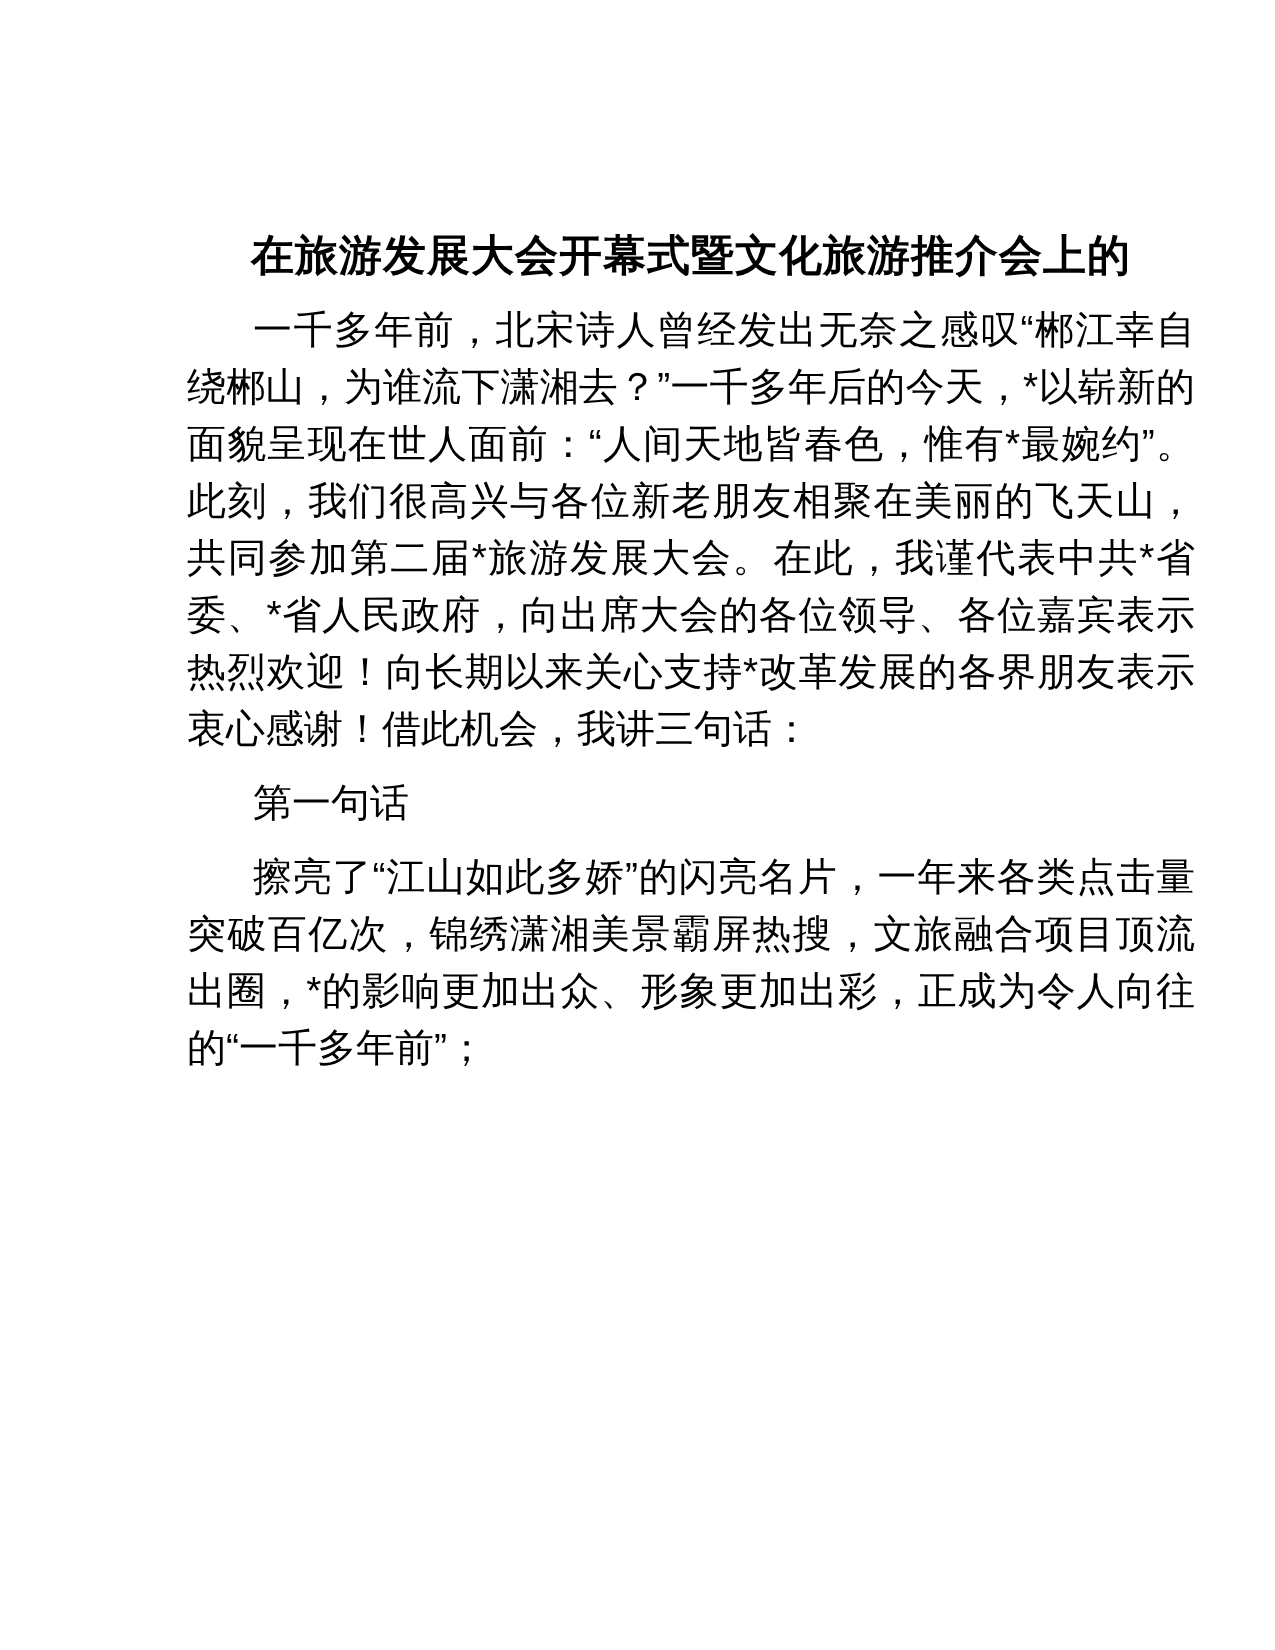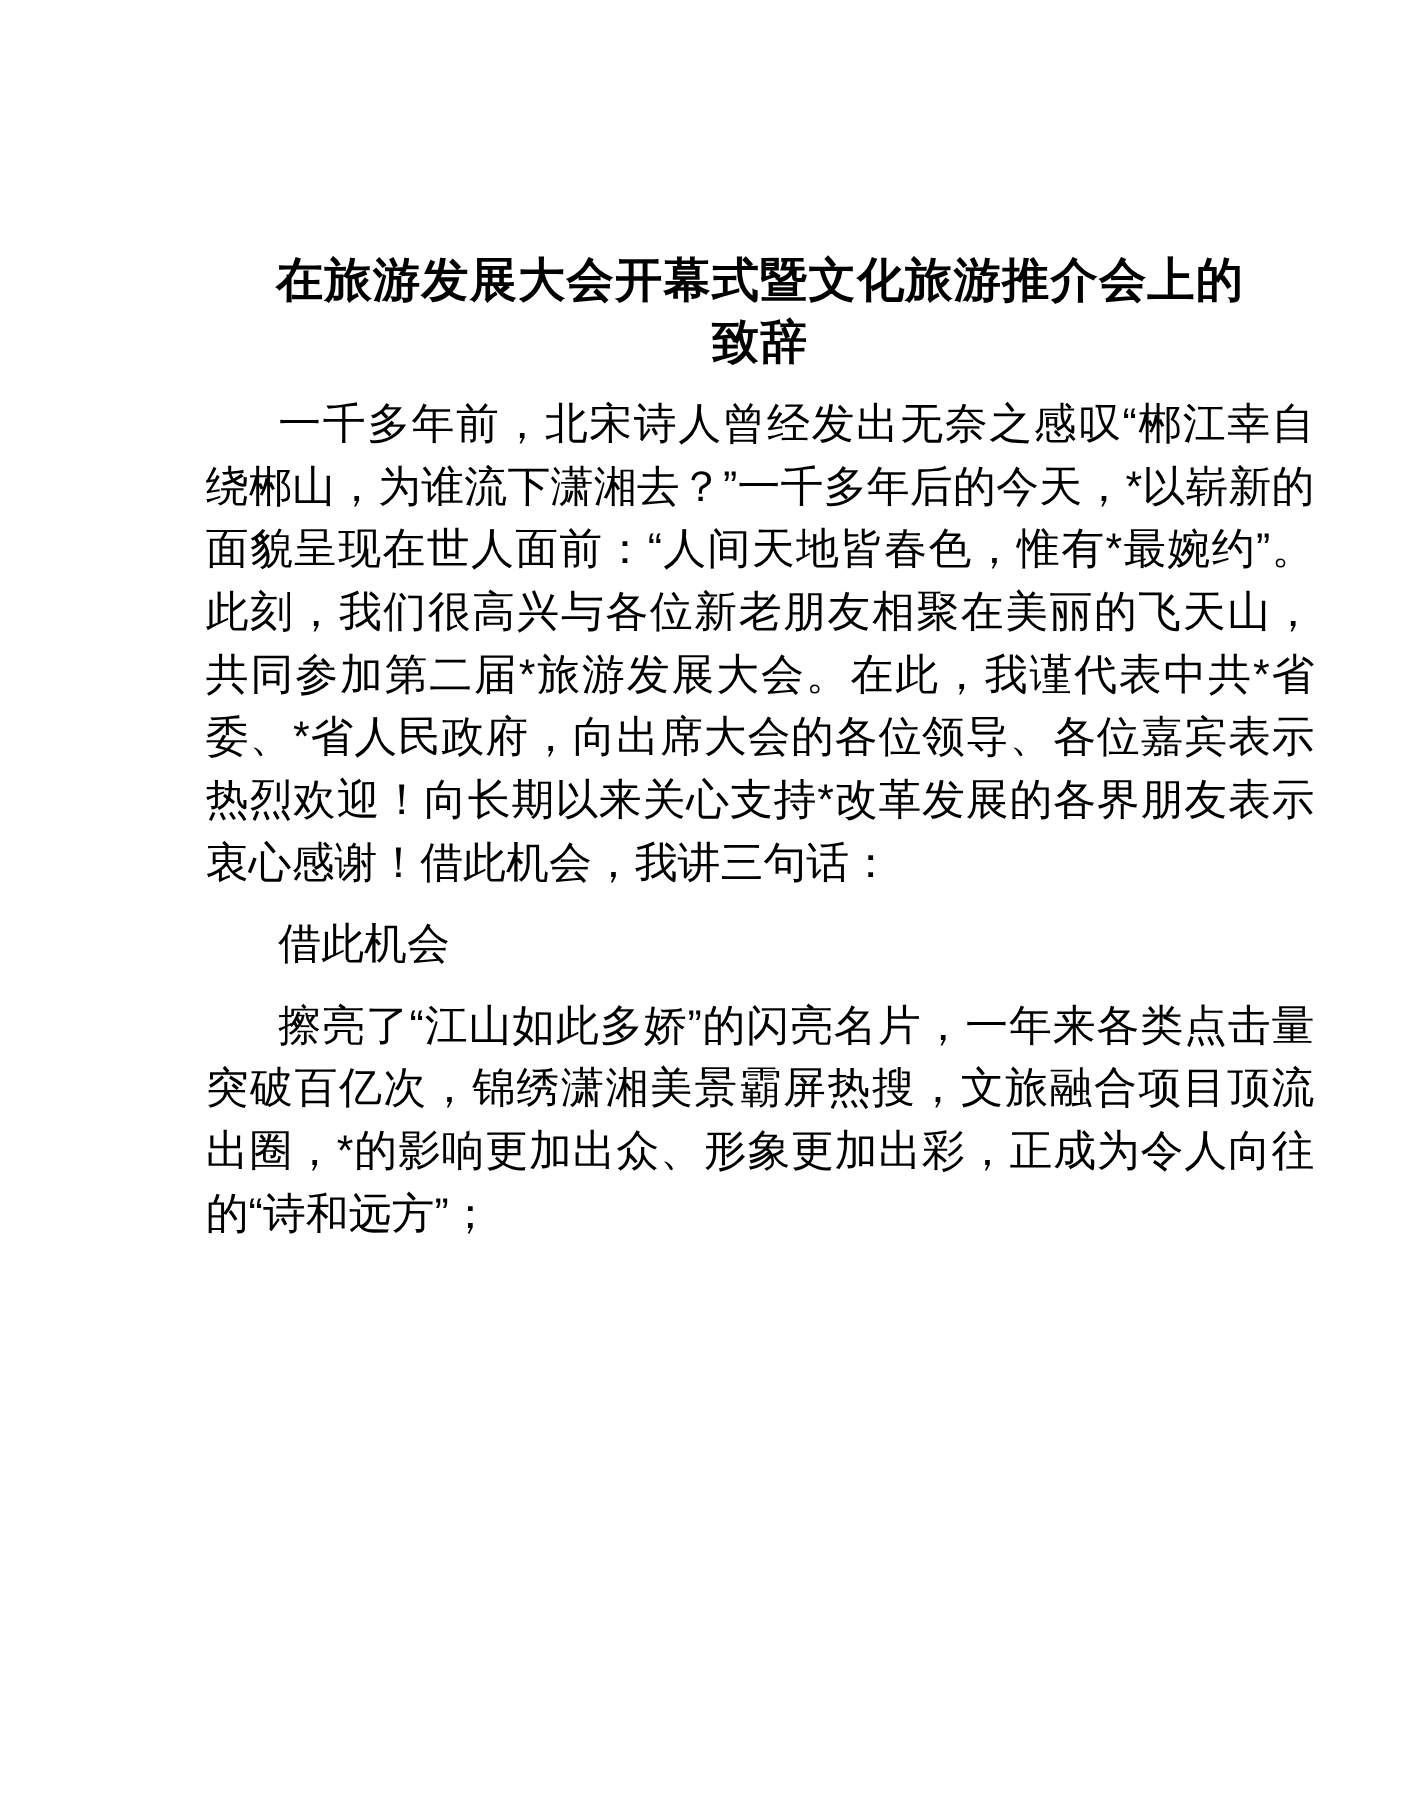--- a/index.html
+++ b/index.html
@@ -40,23 +40,22 @@
     text-align: justify;
     word-break: break-all;
   }
 </style>
 </head>
 <body>
 
 <div class="doc">
   <h1 class="doc-title">
     <span class="title-line">在旅游发展大会开幕式暨文化旅游推介会上的</span>
-    <span class="title-line">致辞</span>
   </h1>
 
   <p>一千多年前，北宋诗人曾经发出无奈之感叹“郴江幸自绕郴山，为谁流下潇湘去？”一千多年后的今天，*以崭新的面貌呈现在世人面前：“人间天地皆春色，惟有*最婉约”。此刻，我们很高兴与各位新老朋友相聚在美丽的飞天山，共同参加第二届*旅游发展大会。在此，我谨代表中共*省委、*省人民政府，向出席大会的各位领导、各位嘉宾表示热烈欢迎！向长期以来关心支持*改革发展的各界朋友表示衷心感谢！借此机会，我讲三句话：</p>
 
-  <p>借此机会</p>
+  <p>第一句话</p>
 
 
-  <p>擦亮了“江山如此多娇”的闪亮名片，一年来各类点击量突破百亿次，锦绣潇湘美景霸屏热搜，文旅融合项目顶流出圈，*的影响更加出众、形象更加出彩，正成为令人向往的“诗和远方”；</p>
+  <p>擦亮了“江山如此多娇”的闪亮名片，一年来各类点击量突破百亿次，锦绣潇湘美景霸屏热搜，文旅融合项目顶流出圈，*的影响更加出众、形象更加出彩，正成为令人向往的“一千多年前”；</p>
 
 </div>
 
 </body></html>

